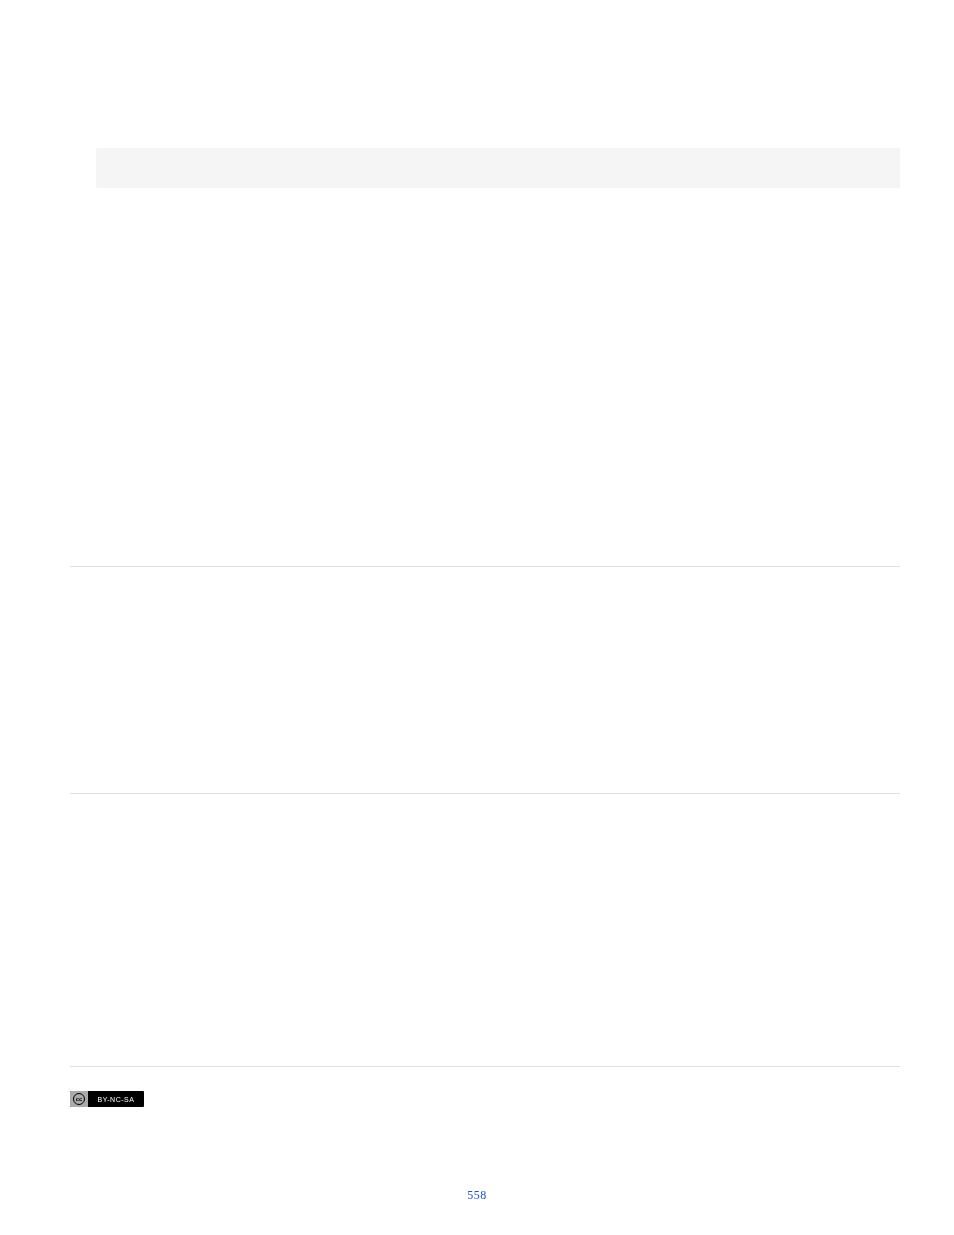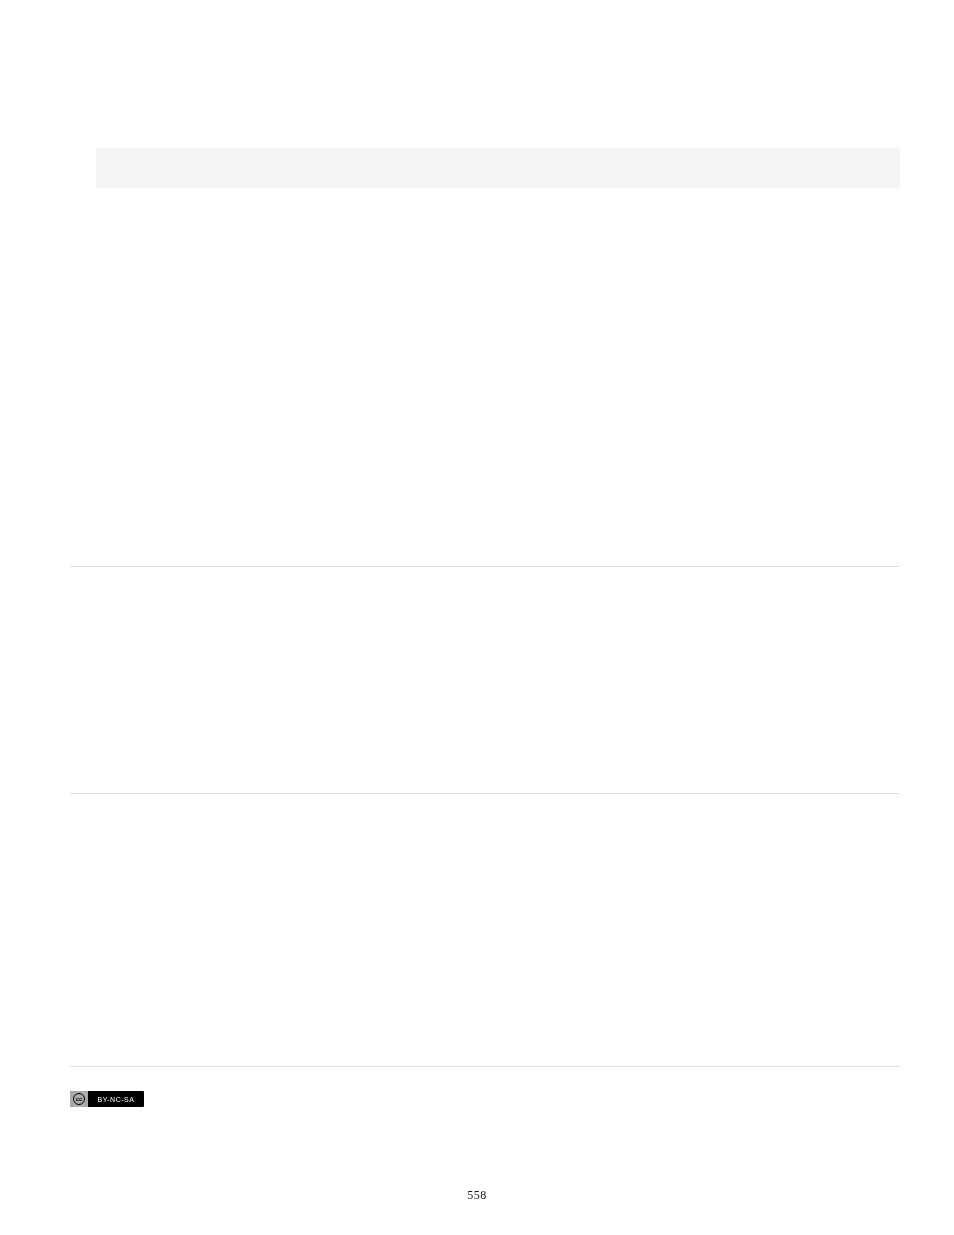--- a/index.html
+++ b/index.html
@@ -76,21 +76,21 @@
     font-size: 7px;
     letter-spacing: 0.5px;
   }
   .page-number {
     position: absolute;
     bottom: 32px;
     left: 0;
     right: 0;
     text-align: center;
     font-size: 12px;
-    color: #0f172a;
+    color: #1d4ed8;
     letter-spacing: 0.5px;
   }
 </style>
 </head>
 <body>
 
 <div class="page">
 
   <div class="code-block"></div>
 

